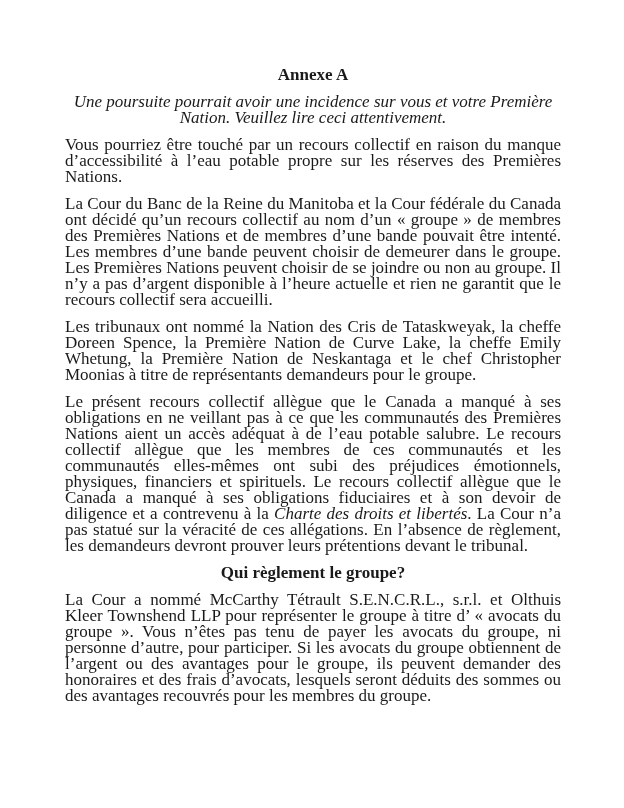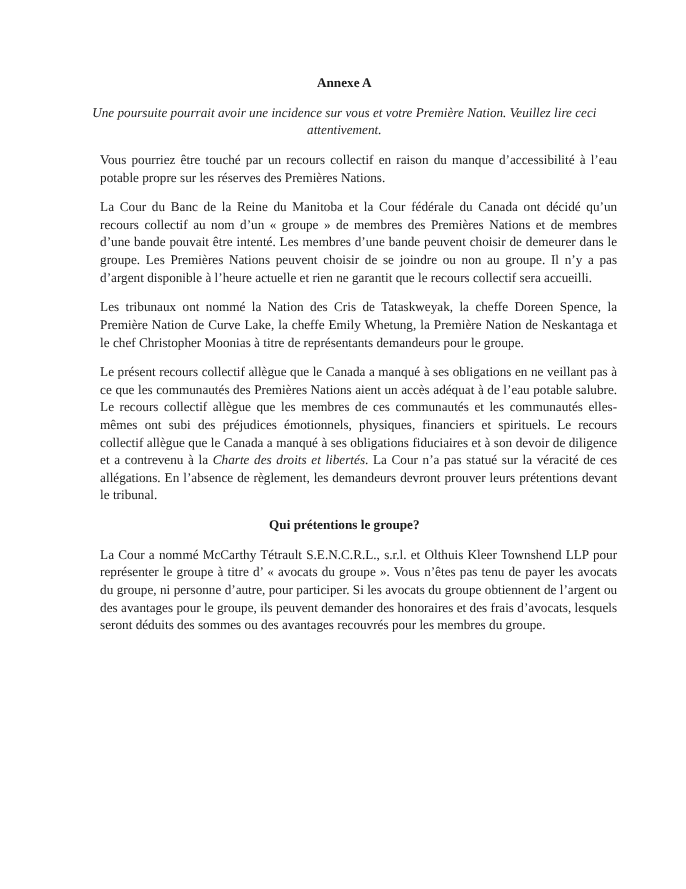--- a/index.html
+++ b/index.html
@@ -4,27 +4,27 @@
 <style>
   html, body { margin: 0; padding: 0; background: #ffffff; }
   .page {
     width: 624px;
     height: 808px;
     box-sizing: border-box;
     padding: 67px 63px 0 65px;
     background: #ffffff;
     color: #1a1a1a;
     font-family: "Liberation Serif", "DejaVu Serif", serif;
-    font-size: 12px;
+    font-size: 17px;
     line-height: 16px;
     overflow: hidden;
   }
   .block { margin: 0 0 11px 0; }
   .center { text-align: center; }
-  .just { text-align: justify; margin-left: 26px; }
+  .just { text-align: justify; }
   .bold { font-weight: bold; }
   .italic { font-style: italic; }
   h1, h2 { font-size: inherit; line-height: inherit; font-weight: bold; }
   .email-link {
     color: inherit;
     text-decoration: underline;
     cursor: pointer;
   }
 </style>
 </head>
@@ -41,19 +41,19 @@
   <p class="block just">Vous pourriez être touché par un recours collectif en raison du manque d’accessibilité à l’eau potable propre sur les réserves des Premières Nations.</p>
 
   <p class="block just">La Cour du Banc de la Reine du Manitoba et la Cour fédérale du Canada ont décidé qu’un recours collectif au nom d’un « groupe » de membres des Premières Nations et de membres d’une bande pouvait être intenté. Les membres d’une bande peuvent choisir de demeurer dans le groupe. Les Premières Nations peuvent choisir de se joindre ou non au groupe. Il n’y a pas d’argent disponible à l’heure actuelle et rien ne garantit que le recours collectif sera accueilli.</p>
 
   <p class="block just">Les tribunaux ont nommé la Nation des Cris de Tataskweyak, la cheffe Doreen Spence, la Première Nation de Curve Lake, la cheffe Emily Whetung, la Première Nation de Neskantaga et le chef Christopher Moonias à titre de représentants demandeurs pour le groupe.</p>
 
 
   <p class="block just"><span>Le présent recours collectif allègue que le Canada a manqué à ses obligations en ne veillant pas à ce que les communautés des Premières Nations aient un accès adéquat à de l’eau potable salubre. Le recours collectif allègue que les membres de ces communautés et les communautés elles-mêmes ont subi des préjudices émotionnels, physiques, financiers et spirituels. Le recours collectif allègue que le Canada a manqué à ses obligations fiduciaires et à son devoir de diligence et a contrevenu à la </span><i>Charte des droits et libertés</i><span>. La Cour n’a pas statué sur la véracité de ces allégations. En l’absence de règlement, les demandeurs devront prouver leurs prétentions devant le tribunal.</span></p>
 
 
-  <h2 class="block center bold">Qui prétentions le groupe?</h2>
+  <h2 class="block center bold">Qui règlement le groupe?</h2>
 
   <p class="block just">La Cour a nommé McCarthy Tétrault S.E.N.C.R.L., s.r.l. et Olthuis Kleer Townshend LLP pour représenter le groupe à titre d’ « avocats du groupe ». Vous n’êtes pas tenu de payer les avocats du groupe, ni personne d’autre, pour participer. Si les avocats du groupe obtiennent de l’argent ou des avantages pour le groupe, ils peuvent demander des honoraires et des frais d’avocats, lesquels seront déduits des sommes ou des avantages recouvrés pour les membres du groupe.</p>
 
 
 
 </div>
 
 </body></html>

